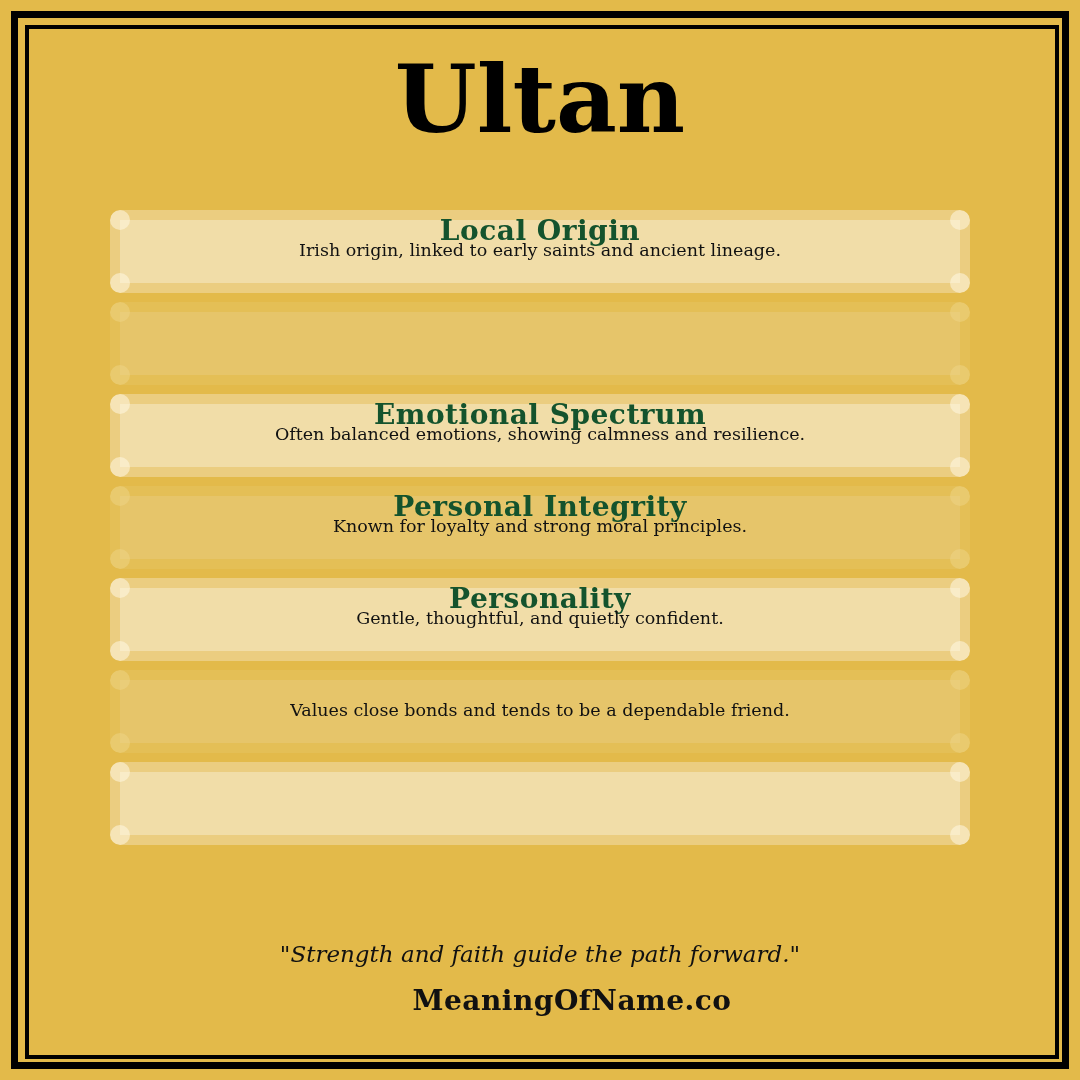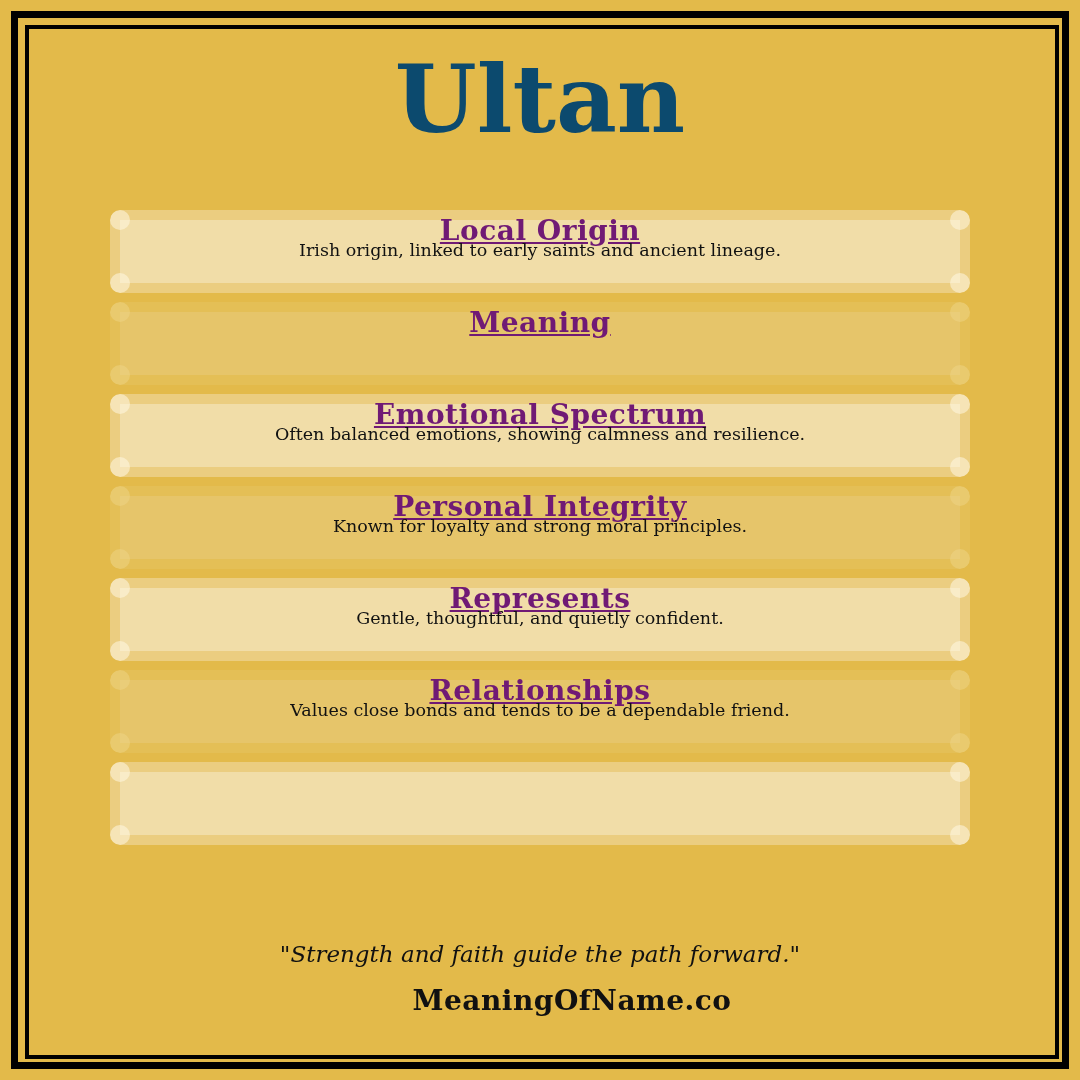--- a/index.html
+++ b/index.html
@@ -21,21 +21,21 @@
       position: absolute; left: 25px; top: 25px;
       width: 1026px; height: 1026px;
       border: 4px solid #000;
       box-sizing: content-box;
     }
     .title {
       position: absolute; left: 0; width: 1080px; top: 44px;
       text-align: center;
       font-size: 94px; font-weight: bold;
       line-height: 110px;
-      color: #0c4a6e;
+      color: #000000;
     }
     .card {
       position: absolute; left: 110px; width: 860px; height: 83px;
       border-radius: 10px;
       overflow: hidden;
     }
     .card.light { background: #EBCD80; }
     .card.dark { background: #E4BF56; }
     .card .band {
       position: absolute; left: 10px; right: 10px; top: 10px; bottom: 10px;
@@ -49,22 +49,21 @@
     .card.dark .dot { background: rgba(240,215,140,0.45); }
     .dot.tl { left: 0; top: 0; }
     .dot.bl { left: 0; bottom: 0; }
     .dot.tr { right: 0; top: 0; }
     .dot.br { right: 0; bottom: 0; }
     .card .heading {
       position: absolute; left: 0; right: 0; top: 4px;
       text-align: center;
       font-size: 28px; font-weight: bold; line-height: 34px;
       letter-spacing: 0.5px;
-      color: #701a75;
-      text-decoration: underline;
+      color: #14532d;
     }
     .card .desc {
       position: absolute; left: 0; right: 0; top: 29px;
       text-align: center;
       font-size: 17.5px; line-height: 22px;
       color: #111;
     }
     .quote {
       position: absolute; left: 0; width: 1080px; top: 938px;
       text-align: center;
@@ -97,21 +96,20 @@
   <div class="heading">Local Origin</div>
   <div class="desc">Irish origin, linked to early saints and ancient lineage.</div>
 </div>
 
 <div class="card dark" style="top:302px">
   <div class="band"></div>
   <div class="dot tl"></div>
   <div class="dot bl"></div>
   <div class="dot tr"></div>
   <div class="dot br"></div>
-  <div class="heading">Meaning</div>
 </div>
 
 <div class="card light" style="top:394px">
   <div class="band"></div>
   <div class="dot tl"></div>
   <div class="dot bl"></div>
   <div class="dot tr"></div>
   <div class="dot br"></div>
   <div class="heading">Emotional Spectrum</div>
   <div class="desc">Often balanced emotions, showing calmness and resilience.</div>
@@ -126,31 +124,30 @@
   <div class="heading">Personal Integrity</div>
   <div class="desc">Known for loyalty and strong moral principles.</div>
 </div>
 
 <div class="card light" style="top:578px">
   <div class="band"></div>
   <div class="dot tl"></div>
   <div class="dot bl"></div>
   <div class="dot tr"></div>
   <div class="dot br"></div>
-  <div class="heading">Represents</div>
+  <div class="heading">Personality</div>
   <div class="desc">Gentle, thoughtful, and quietly confident.</div>
 </div>
 
 <div class="card dark" style="top:670px">
   <div class="band"></div>
   <div class="dot tl"></div>
   <div class="dot bl"></div>
   <div class="dot tr"></div>
   <div class="dot br"></div>
-  <div class="heading">Relationships</div>
   <div class="desc">Values close bonds and tends to be a dependable friend.</div>
 </div>
 
 <div class="card light" style="top:762px">
   <div class="band"></div>
   <div class="dot tl"></div>
   <div class="dot bl"></div>
   <div class="dot tr"></div>
   <div class="dot br"></div>
 </div>

